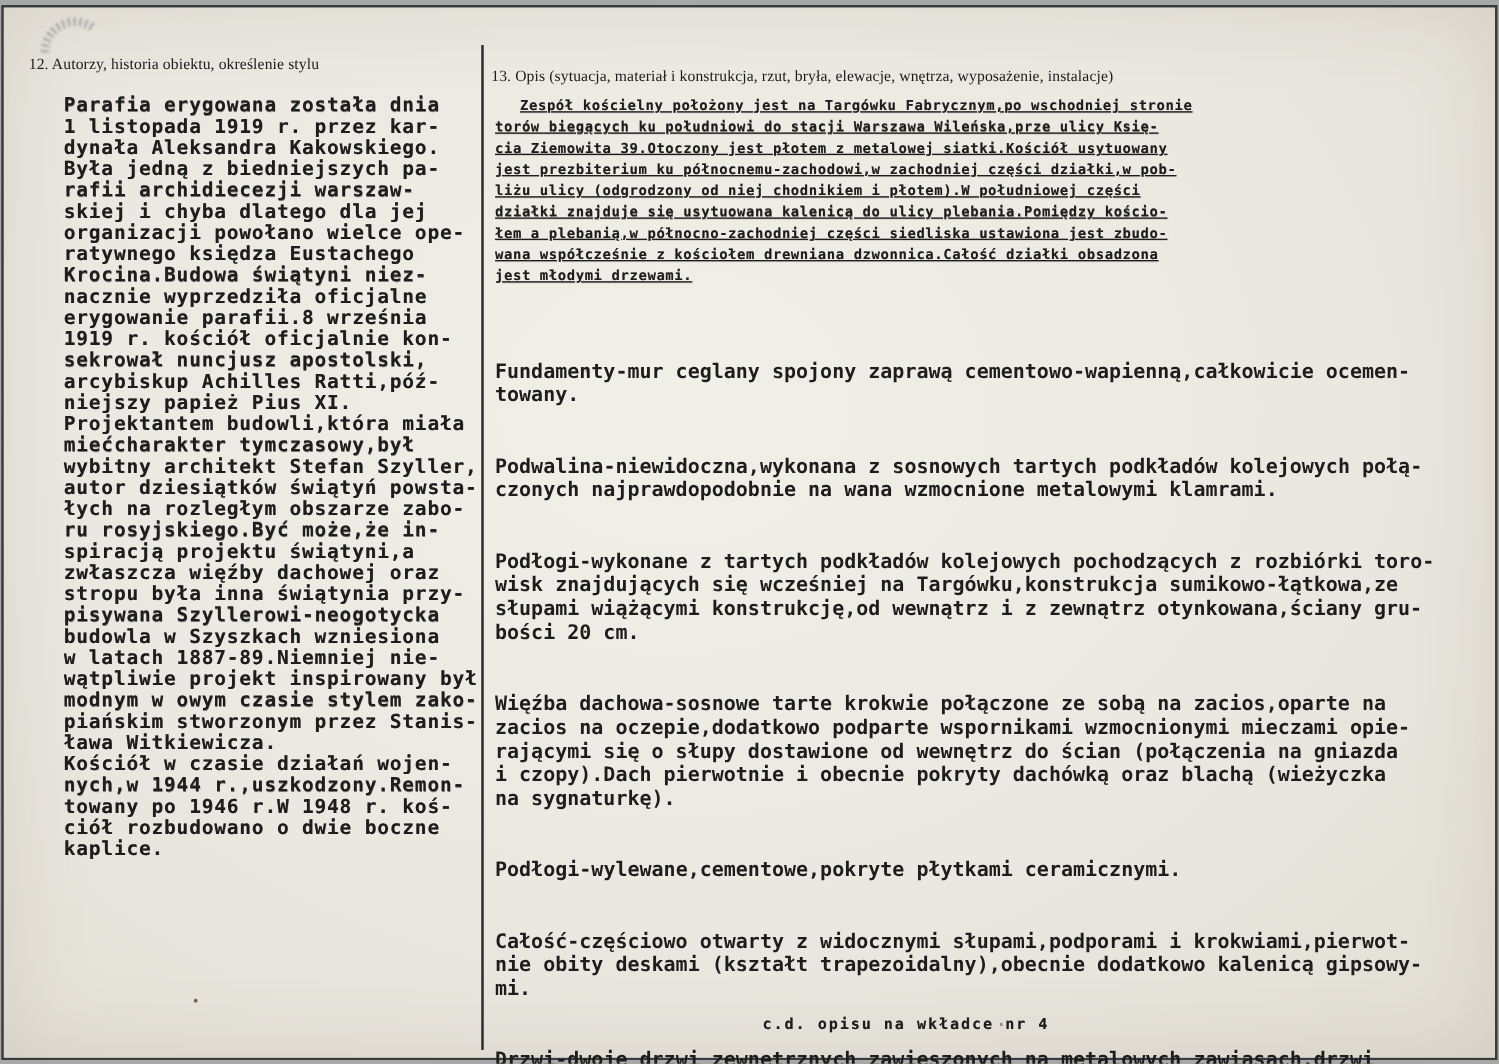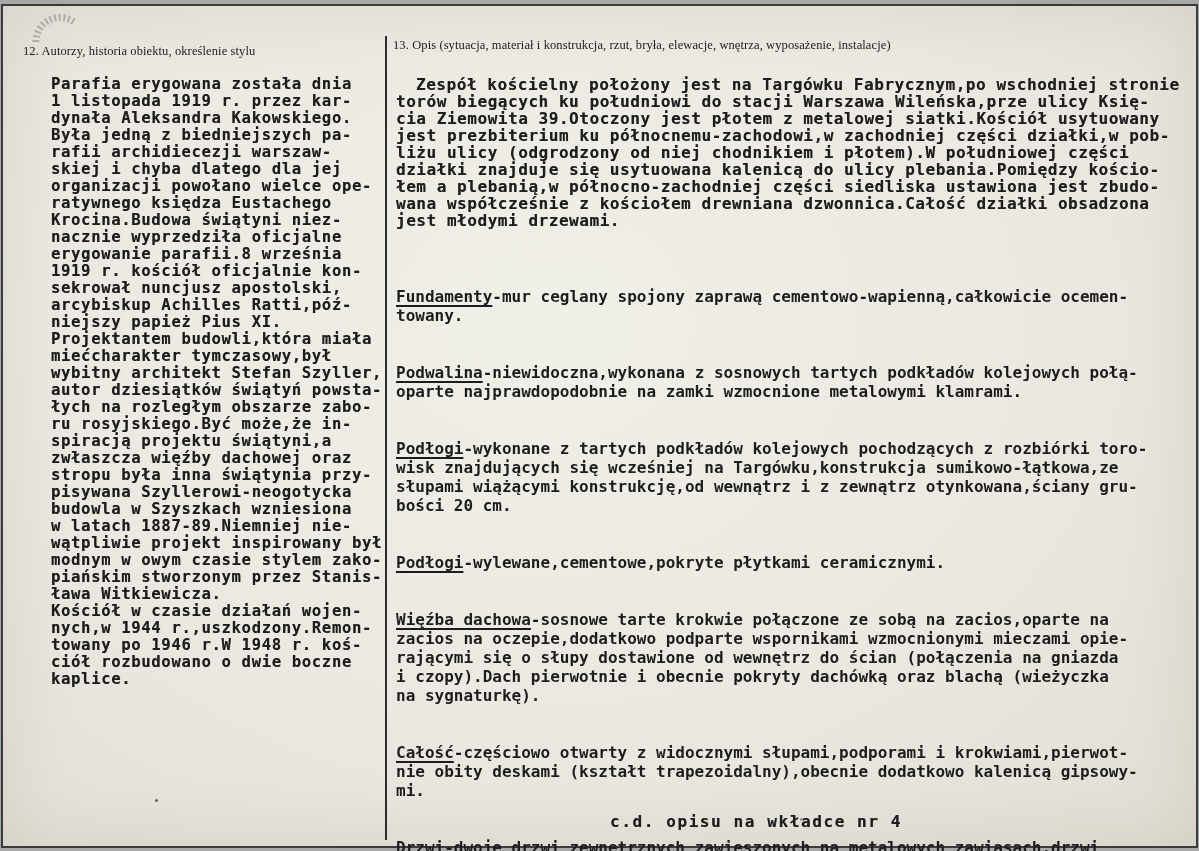--- a/index.html
+++ b/index.html
@@ -28,35 +28,35 @@
     font-family:"DejaVu Sans Mono","Liberation Mono",monospace;
     font-weight:bold;color:#1d1d1d;white-space:pre;
   }
   .left-body{
     position:absolute;left:48px;top:70px;
     font-size:15.5px;line-height:17px;letter-spacing:.7px;
     text-shadow:.2px .2px 0 rgba(25,25,25,.55);
   }
   .right-col{position:absolute;left:393px;top:70px;width:800px;}
   .right-col .mono{
-    font-size:16px;line-height:17px;letter-spacing:.55px;
+    font-size:11px;line-height:17px;letter-spacing:.55px;
     text-shadow:.2px .2px 0 rgba(25,25,25,.5);
+    text-decoration:underline;
   }
   .intro{text-indent:20px;}
   .sections{position:absolute;left:393px;top:243px;}
   .sec{display:block;}
   .term{
-    text-decoration:underline;
     text-decoration-thickness:1.5px;
     text-underline-offset:3px;
     text-align:right;
   }
   .continuation{
     position:absolute;left:607px;top:806px;
-    font-size:16px;letter-spacing:1.6px;
+    font-size:12px;letter-spacing:1.6px;
     text-shadow:.2px .2px 0 rgba(25,25,25,.5);
   }
   .smudge{
     position:absolute;left:25px;top:2px;opacity:.5;
     filter:blur(.7px);
   }
   .speck{position:absolute;background:#6b5f4e;border-radius:50%;}
   .speck.s1{left:152px;top:793px;width:3px;height:3px;}
   .speck.s2{left:465px;top:290px;width:2px;height:2px;opacity:.5;}
   .speck.s3{left:797px;top:812px;width:2px;height:3px;opacity:.7;}
@@ -65,21 +65,21 @@
 <body>
 
 <div class="paper">
 
   <svg class="smudge" width="64" height="42" viewBox="0 0 64 42">
     <path d="M8 34 A 24 24 0 0 1 46 14" fill="none" stroke="#5a5a66" stroke-width="7" stroke-dasharray="2 2.6" opacity=".75"></path>
   </svg>
 
   <div class="field-label" style="left:20px;top:38px;">12. Autorzy, historia obiektu, określenie stylu</div>
 
-  <div class="field-label" style="left:390px;top:32px;">13. Opis (sytuacja, materiał i konstrukcja, rzut, bryła, elewacje, wnętrza, wyposażenie, instalacje)</div>
+  <div class="field-label" style="left:390px;top:48px;">13. Opis (sytuacja, materiał i konstrukcja, rzut, bryła, elewacje, wnętrza, wyposażenie, instalacje)</div>
 
   <div class="divider"></div>
 
   <div class="mono left-body">Parafia erygowana została dnia
 1 listopada 1919 r. przez kar-
 dynała Aleksandra Kakowskiego.
 Była jedną z biedniejszych pa-
 rafii archidiecezji warszaw-
 skiej i chyba dlatego dla jej
 organizacji powołano wielce ope-
@@ -122,31 +122,31 @@
 działki znajduje się usytuowana kalenicą do ulicy plebania.Pomiędzy kościo-
 łem a plebanią,w północno-zachodniej części siedliska ustawiona jest zbudo-
 wana współcześnie z kościołem drewniana dzwonnica.Całość działki obsadzona
 jest młodymi drzewami.</div>
   </div>
 
   <div class="sections mono">
     <div class="sec"><span class="term">Fundamenty</span><span>-mur ceglany spojony zaprawą cementowo-wapienną,całkowicie ocemen-
 towany.</span></div>
     <div class="sec"><span class="term">Podwalina</span><span>-niewidoczna,wykonana z sosnowych tartych podkładów kolejowych połą-
-oparte najprawdopodobnie na zamki wzmocnione metalowymi klamrami.</span></div>
+czonych najprawdopodobnie na wana wzmocnione metalowymi klamrami.</span></div>
     <div class="sec"><span class="term">Podłogi</span><span>-wykonane z tartych podkładów kolejowych pochodzących z rozbiórki toro-
 wisk znajdujących się wcześniej na Targówku,konstrukcja sumikowo-łątkowa,ze
 słupami wiążącymi konstrukcję,od wewnątrz i z zewnątrz otynkowana,ściany gru-
 bości 20 cm.</span></div>
-    <div class="sec"><span class="term">Podłogi</span><span>-wylewane,cementowe,pokryte płytkami ceramicznymi.</span></div>
     <div class="sec"><span class="term">Więźba dachowa</span><span>-sosnowe tarte krokwie połączone ze sobą na zacios,oparte na
 zacios na oczepie,dodatkowo podparte wspornikami wzmocnionymi mieczami opie-
 rającymi się o słupy dostawione od wewnętrz do ścian (połączenia na gniazda
 i czopy).Dach pierwotnie i obecnie pokryty dachówką oraz blachą (wieżyczka
 na sygnaturkę).</span></div>
+    <div class="sec"><span class="term">Podłogi</span><span>-wylewane,cementowe,pokryte płytkami ceramicznymi.</span></div>
     <div class="sec"><span class="term">Całość</span><span>-częściowo otwarty z widocznymi słupami,podporami i krokwiami,pierwot-
 nie obity deskami (kształt trapezoidalny),obecnie dodatkowo kalenicą gipsowy-
 mi.</span></div>
     <div class="sec"><span class="term">Drzwi</span><span>-dwoje drzwi zewnętrznych zawieszonych na metalowych zawiasach,drzwi
 do nawy szalowane,dwuskrzydłowe,zamknięte łukiem pełnym,podwójne-drzwi wew-
 nętrzne ramowo-płycinowe,w dwóch/trzecich oszklone kolorowymi szybkami,nad
 nimi nadświetle z sześcioma szybkami,przedzielone szprosami,w formie sło-
 necznych promieni,zamknięte łukiem pełnym.Drzwi do kruchty jednoskrzydłowe,
 nowe,metalowe.Drzwi wewnętrzne</span></div>
     

